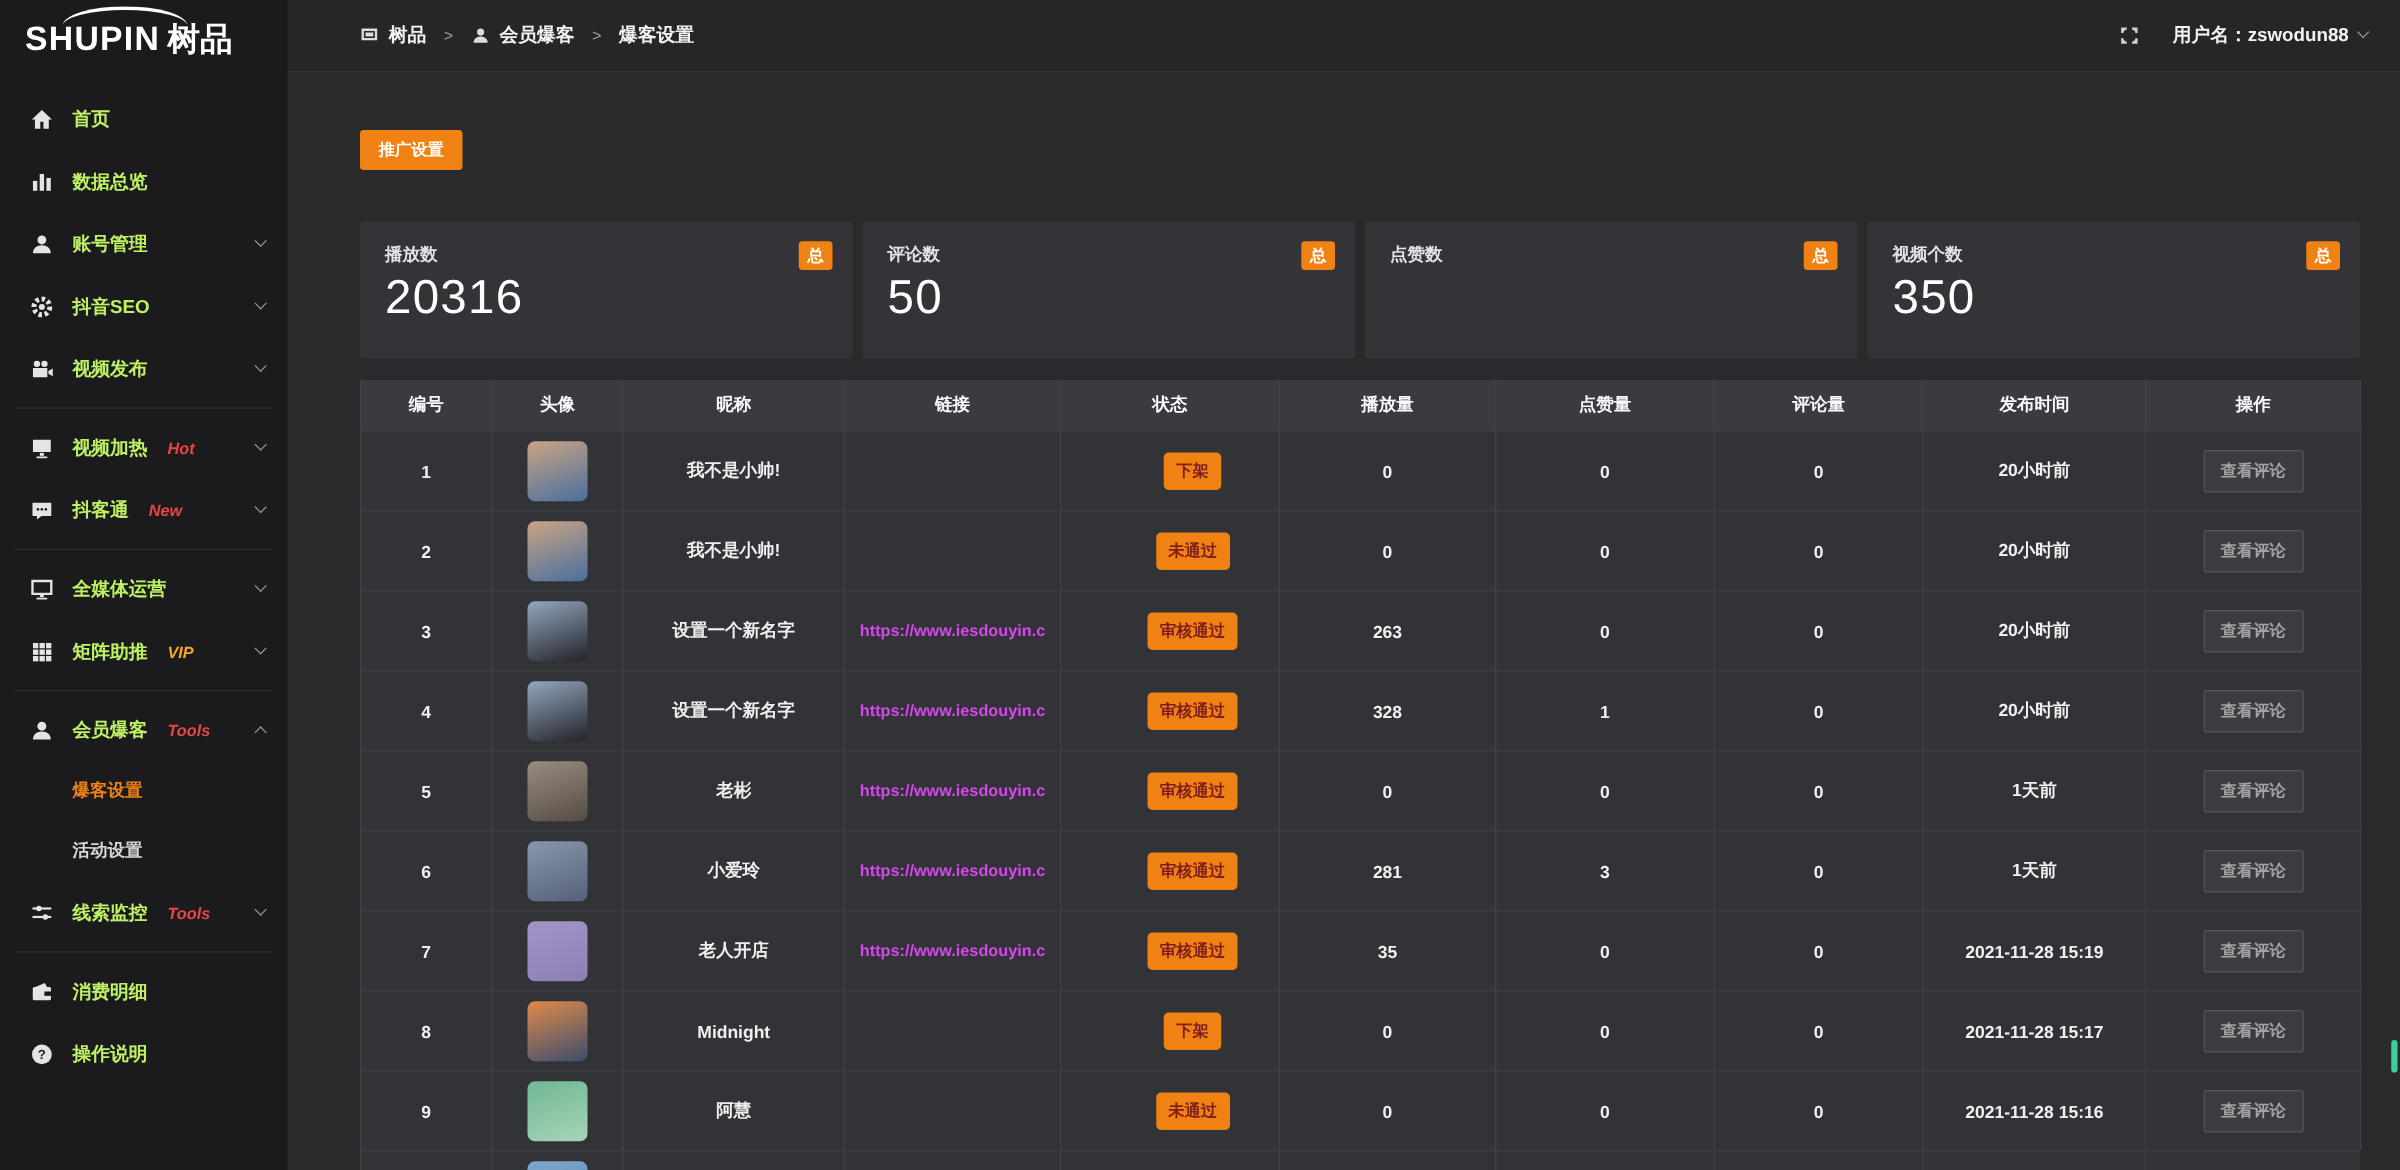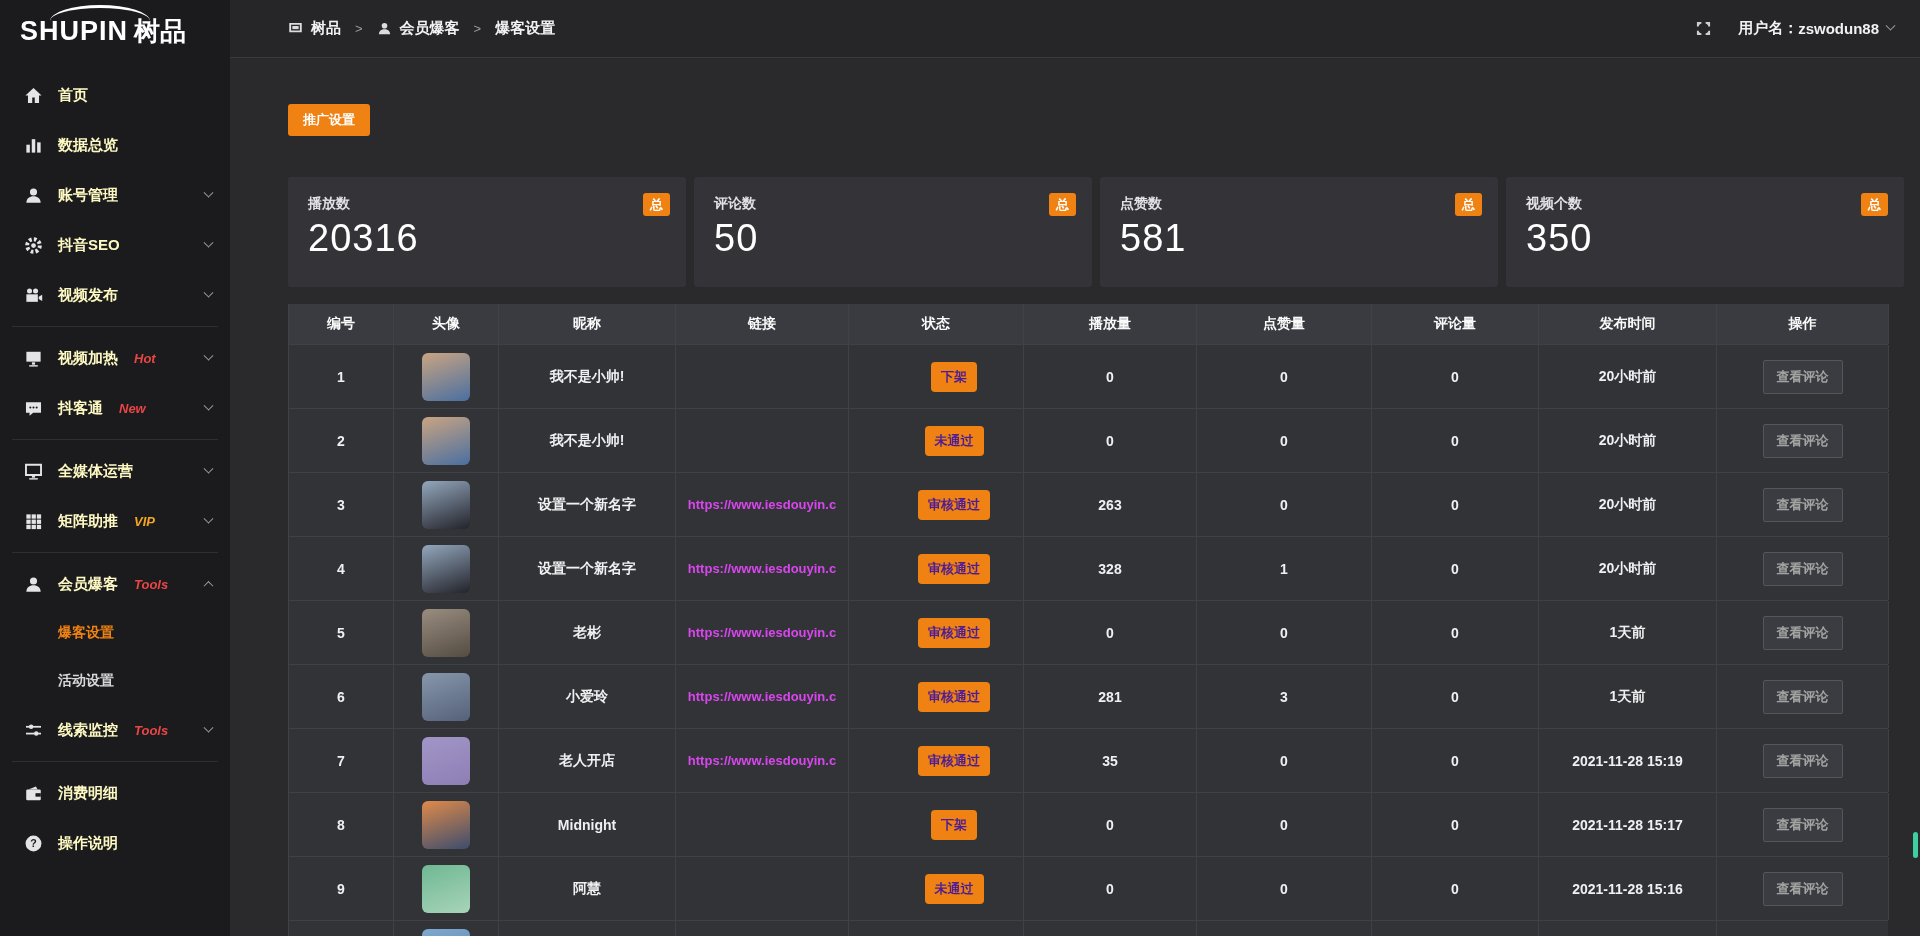--- a/index.html
+++ b/index.html
@@ -11,21 +11,21 @@
   .sidebar { position:absolute; left:0; top:0; width:230px; height:936px; background:#1b1b1e; z-index:5; }
   .logo { position:relative; height:62px; padding:14px 0 0 20px; white-space:nowrap; }
   .logo-arc { position:absolute; left:50px; top:5px; width:100px; height:16px;
     border-top:3px solid #fff; border-radius:50% 50% 0 0 / 100% 100% 0 0; }
   .logo-en { font-size:27px; font-weight:800; letter-spacing:1px; color:#fff; }
   .logo-cn { font-size:26px; font-weight:800; color:#fff; margin-left:6px; }
   .nav { padding-top:8px; }
   .nav-item { display:flex; align-items:center; height:50px; padding:0 18px 0 24px; cursor:pointer; }
   .nav-item .icon { width:19px; height:19px; color:#e4e4e6; flex:0 0 19px; }
   .icon svg { width:100%; height:100%; fill:currentColor; display:block; }
-  .nav-label { font-size:15px; font-weight:600; color:#fef9c3; margin-left:15px; }
+  .nav-label { font-size:15px; font-weight:600; color:#bef264; margin-left:15px; }
   .nav-tag { font-size:13px; font-weight:700; font-style:italic; margin-left:16px; }
   .chev { width:7px; height:7px; border-right:1.6px solid #9a9aa0; border-bottom:1.6px solid #9a9aa0; margin-left:auto; }
   .chev.down { transform:rotate(45deg) translate(-2px,-2px); }
   .chev.up { transform:rotate(-135deg) translate(-1px,-1px); }
   .nav-divider { height:1px; background:#2e2e33; margin:6px 12px; }
   .submenu-item { height:48px; display:flex; align-items:center; padding-left:58px; font-size:14px;
     font-weight:600; color:#d6d6da; cursor:pointer; }
   .submenu-item.active { color:#ef8213; }
 
   
@@ -33,21 +33,21 @@
     border-bottom:1px solid #39393e; display:flex; align-items:center; padding:0 26px 0 58px; }
   .crumb { display:flex; align-items:center; gap:8px; font-size:15px; font-weight:700; color:#f2f2f4; }
   .crumb .icon { width:15px; height:15px; color:#dcdcdf; }
   .crumb-sep { color:#9a9aa0; font-size:13px; font-weight:400; margin:0 6px; }
   .topbar-right { margin-left:auto; display:flex; align-items:center; gap:26px; }
   .fs-icon { width:17px; height:17px; color:#cfcfd3; cursor:pointer; }
   .userbox { display:flex; align-items:center; font-size:15px; font-weight:700; color:#f2f2f4; cursor:pointer; }
   .userbox .chev { margin-left:8px; }
 
   
-  .content { position:absolute; left:230px; top:59px; right:0; bottom:0; padding:45px 16px 0 58px; }
+  .content { position:absolute; left:230px; top:59px; right:0; bottom:0; padding:45px 32px 0 58px; }
   .promo-btn { display:inline-block; background:#ef8213; color:#fff; font-size:13px; font-weight:700;
     padding:7px 15px; border:none; border-radius:3px; cursor:pointer; }
 
   .stat-row { display:flex; gap:8px; margin-top:41px; }
   .stat-card { position:relative; flex:1; height:110px; background:#333338; border-radius:3px; padding:18px 20px; }
   .stat-label { font-size:14px; font-weight:600; color:#e2e2e5; }
   .stat-value { font-size:38px; font-weight:400; color:#fff; margin-top:4px; letter-spacing:1px; }
   .stat-badge { position:absolute; right:16px; top:16px; background:#ef8213; color:#fff; font-size:13px;
     font-weight:700; padding:5px 7px; border-radius:3px; line-height:1; }
 
@@ -57,21 +57,21 @@
     background:#323337; border-left:1px solid #404147; }
   .tr.head { background:#3a3b40; height:40px; }
   .tr.body-row { height:64px; border-top:1px solid #404147; }
   .tr.partial { height:20px; border-top:1px solid #404147; overflow:hidden; }
   .td { display:flex; align-items:center; justify-content:center; border-right:1px solid #404147;
     font-size:14px; font-weight:700; color:#f0f0f2; overflow:hidden; padding:0 6px; }
   .tr.head .td { font-size:14px; font-weight:700; color:#fafafa; }
   .avatar { width:48px; height:48px; border-radius:6px; flex:0 0 48px; }
   .tr.partial .avatar { align-self:flex-start; margin-top:8px; }
   .link-a { color:#d946ef; font-size:13px; font-weight:600; text-decoration:none; white-space:nowrap; }
-  .status-btn { background:#ef8213; color:#4c1d95; font-size:13px; font-weight:700; border:none;
+  .status-btn { background:#ef8213; color:#7f1d1d; font-size:13px; font-weight:700; border:none;
     border-radius:4px; padding:6px 10px; cursor:pointer; white-space:nowrap;margin-left:36px; }
   .view-btn { background:#3b3c41; color:#a3a3a3; font-size:13px; font-weight:600;
     border:1px solid #55565c; border-radius:2px; padding:7px 13px; cursor:pointer; white-space:nowrap; }
 
   .scroll-thumb { position:absolute; right:2px; top:832px; width:5px; height:26px;
     background:#3ecf9f; border-radius:3px; }
 </style>
 </head>
 <body>
 
@@ -286,21 +286,20 @@
           <div class="stat-value">20316</div>
           <span class="stat-badge" style="background: rgb(239, 130, 19);">总</span>
         </div>
         <div class="stat-card">
           <div class="stat-label">评论数</div>
           <div class="stat-value">50</div>
           <span class="stat-badge" style="background: rgb(239, 130, 19);">总</span>
         </div>
         <div class="stat-card">
           <div class="stat-label">点赞数</div>
-          <div class="stat-value">581</div>
           <span class="stat-badge" style="background: rgb(239, 130, 19);">总</span>
         </div>
         <div class="stat-card">
           <div class="stat-label">视频个数</div>
           <div class="stat-value">350</div>
           <span class="stat-badge" style="background: rgb(239, 130, 19);">总</span>
         </div>
       </div>
 
     <div class="table">

